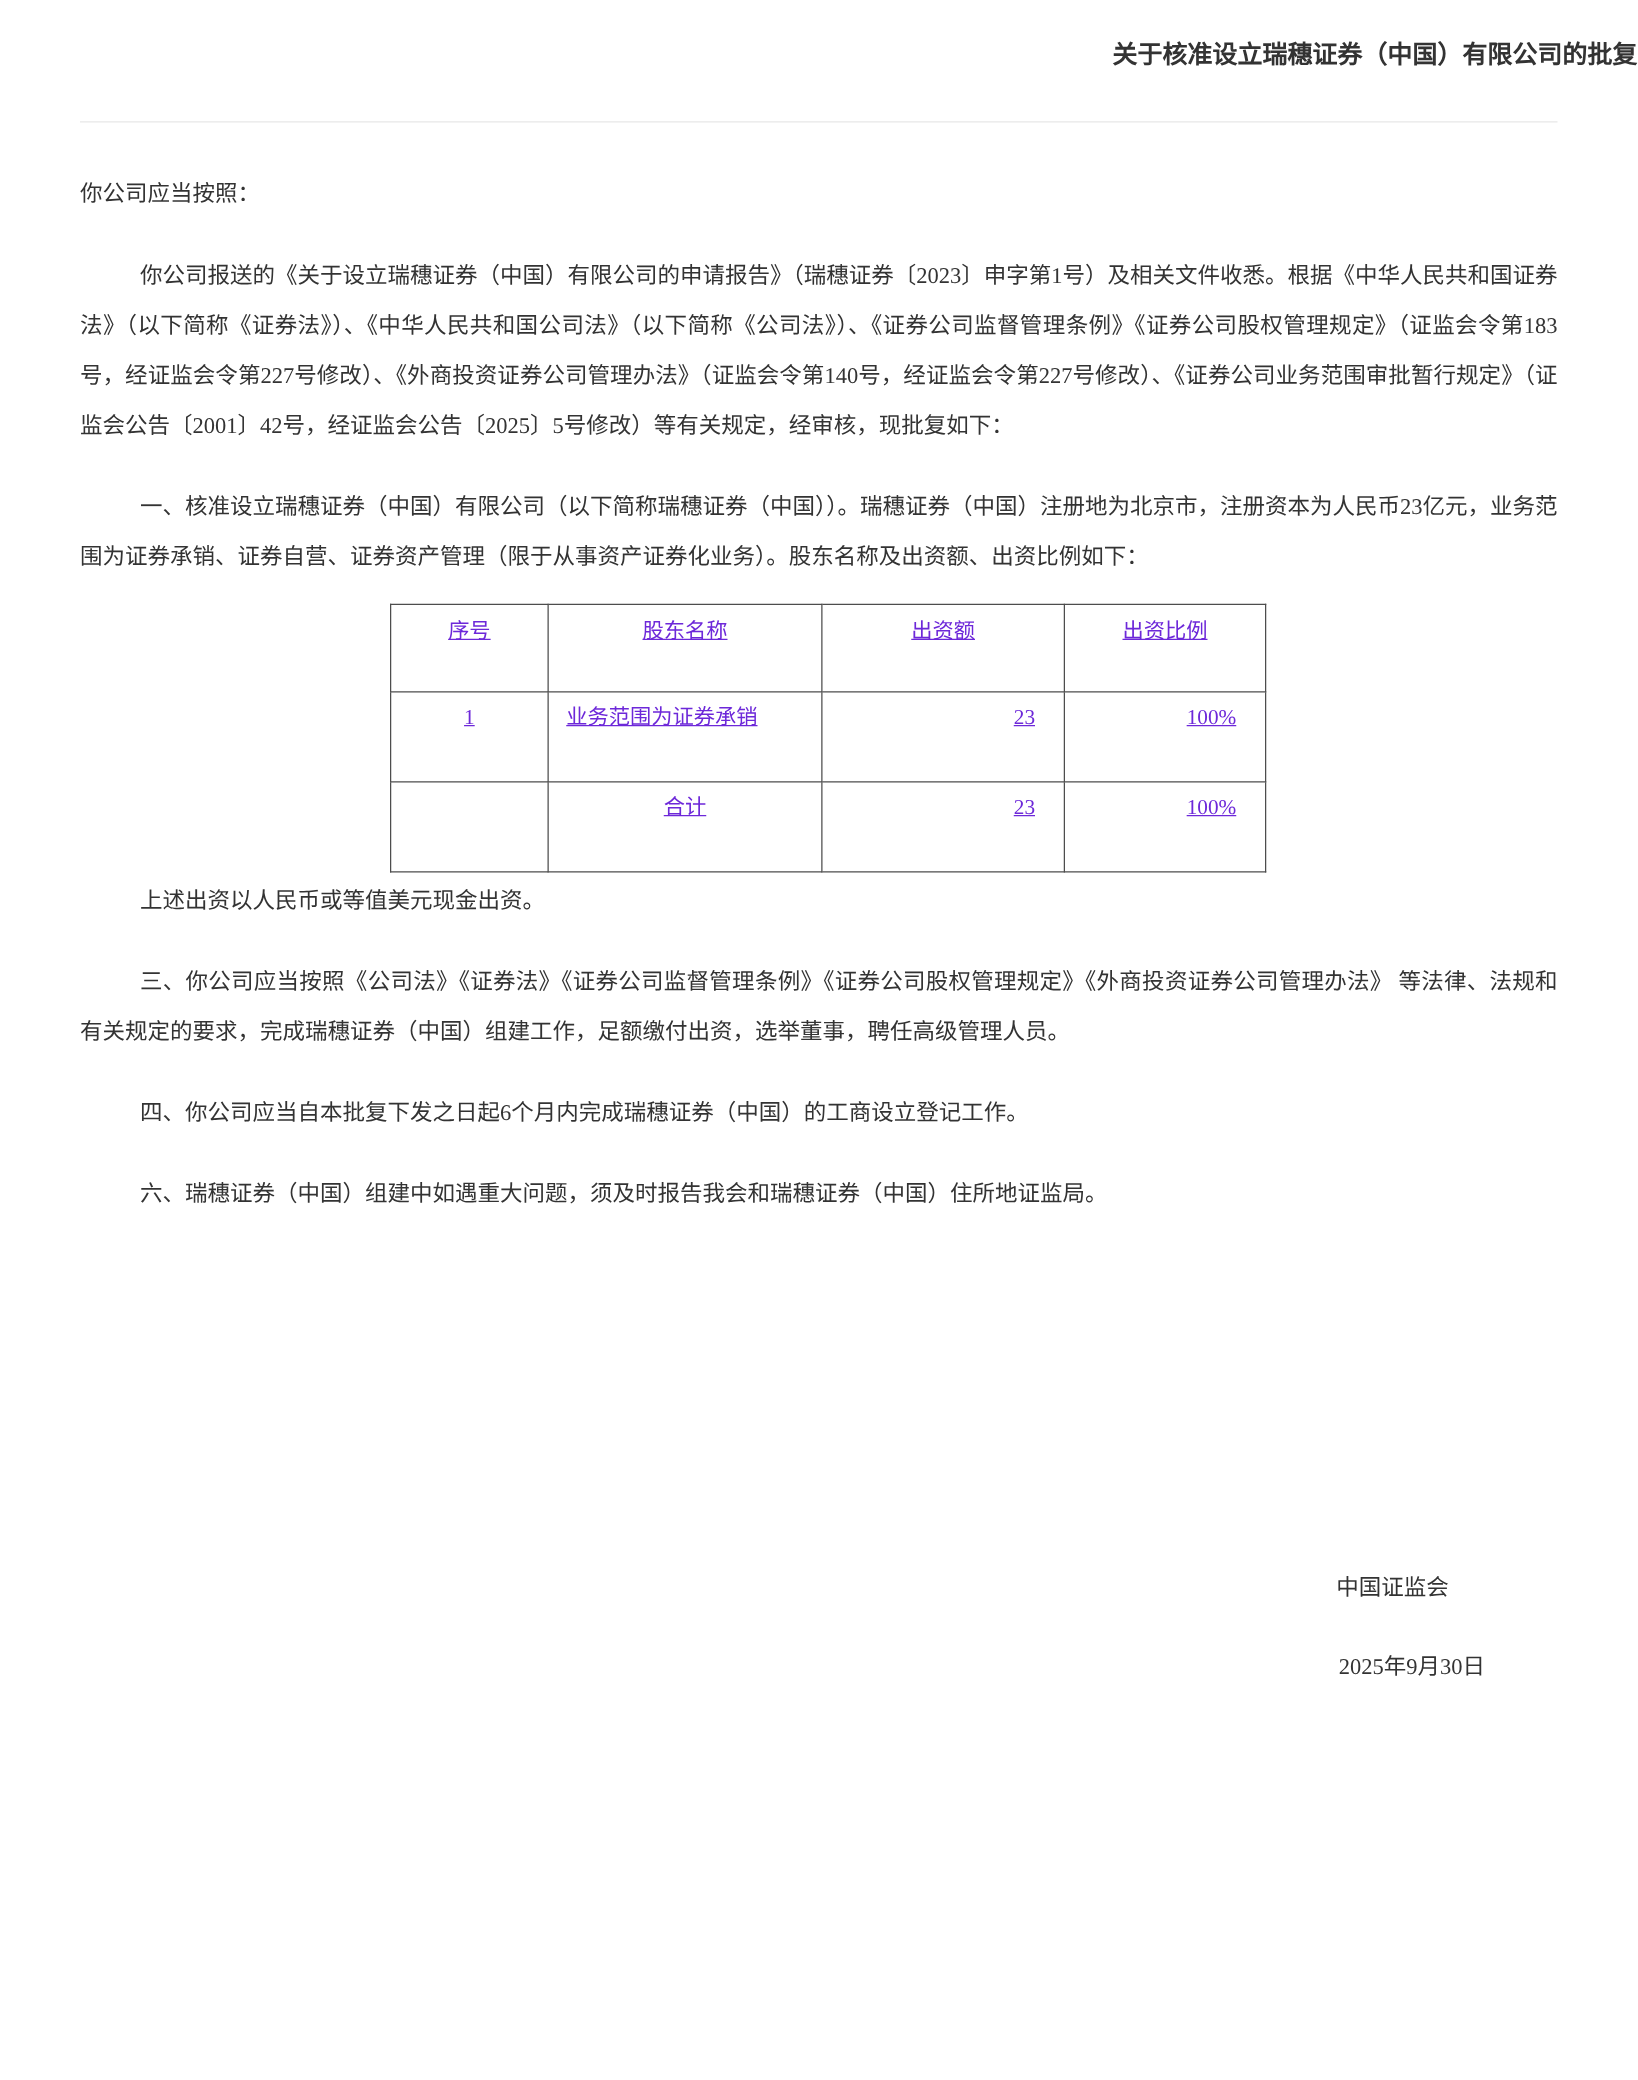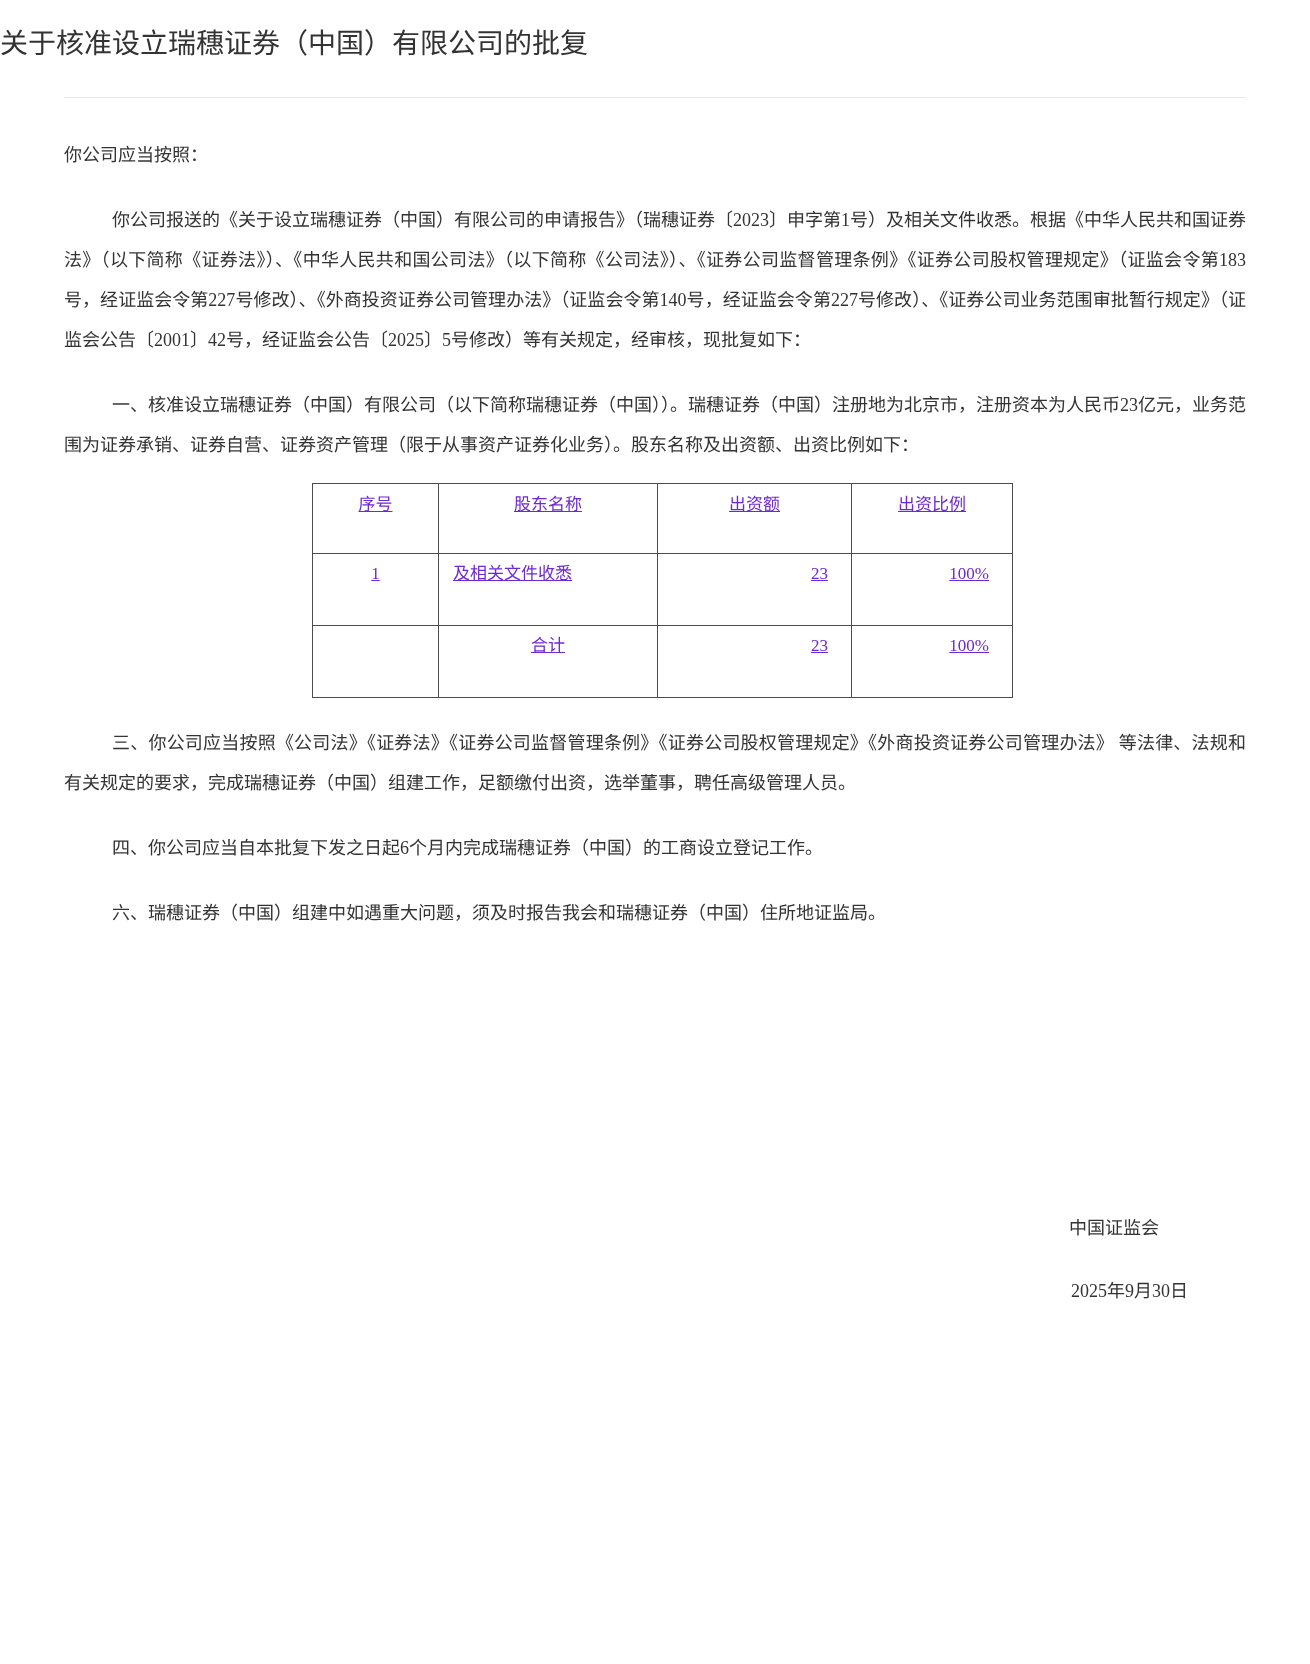--- a/index.html
+++ b/index.html
@@ -11,24 +11,24 @@
   }
   .page{
     position:relative;
     width:1310px;
     min-height:1664px;
     background:#ffffff;
     overflow:hidden;
   }
   .doc-title{
     font-family:"Liberation Sans","DejaVu Sans",sans-serif;
-    font-size:28px;
-    font-weight:400;
+    font-size:20px;
+    font-weight:700;
     color:#333333;
-    text-align:left;
+    text-align:right;
     margin:24px 0 0 0;
     line-height:40px;
   }
   .divider{
     border:none;
     border-top:1px solid #e8e8e8;
     margin:33px 64px 0 64px;
     height:0;
   }
   .content{
@@ -118,33 +118,34 @@
       </colgroup>
       <tbody>
         <tr class="h-row">
           <td>序号</td>
           <td>股东名称</td>
           <td>出资额</td>
           <td>出资比例</td>
         </tr>
         <tr class="d-row">
           <td class="cell-center">1</td>
-          <td class="cell-name">及相关文件收悉</td>
+          <td class="cell-name">业务范围为证券承销</td>
           <td class="cell-num">23</td>
           <td class="cell-num">100%</td>
         </tr>
         <tr class="d-row">
           <td class="cell-center"></td>
           <td class="cell-center">合计</td>
           <td class="cell-num">23</td>
           <td class="cell-num">100%</td>
         </tr>
       </tbody>
     </table>
 
+    <p class="para post-table">上述出资以人民币或等值美元现金出资。</p>
 
 
     <p class="para">三、你公司应当按照《公司法》《证券法》《证券公司监督管理条例》《证券公司股权管理规定》《外商投资证券公司管理办法》 等法律、法规和有关规定的要求，完成瑞穗证券（中国）组建工作，足额缴付出资，选举董事，聘任高级管理人员。</p>
 
     <p class="para">四、你公司应当自本批复下发之日起6个月内完成瑞穗证券（中国）的工商设立登记工作。</p>
 
 
 
     <p class="para">六、瑞穗证券（中国）组建中如遇重大问题，须及时报告我会和瑞穗证券（中国）住所地证监局。</p>
 

